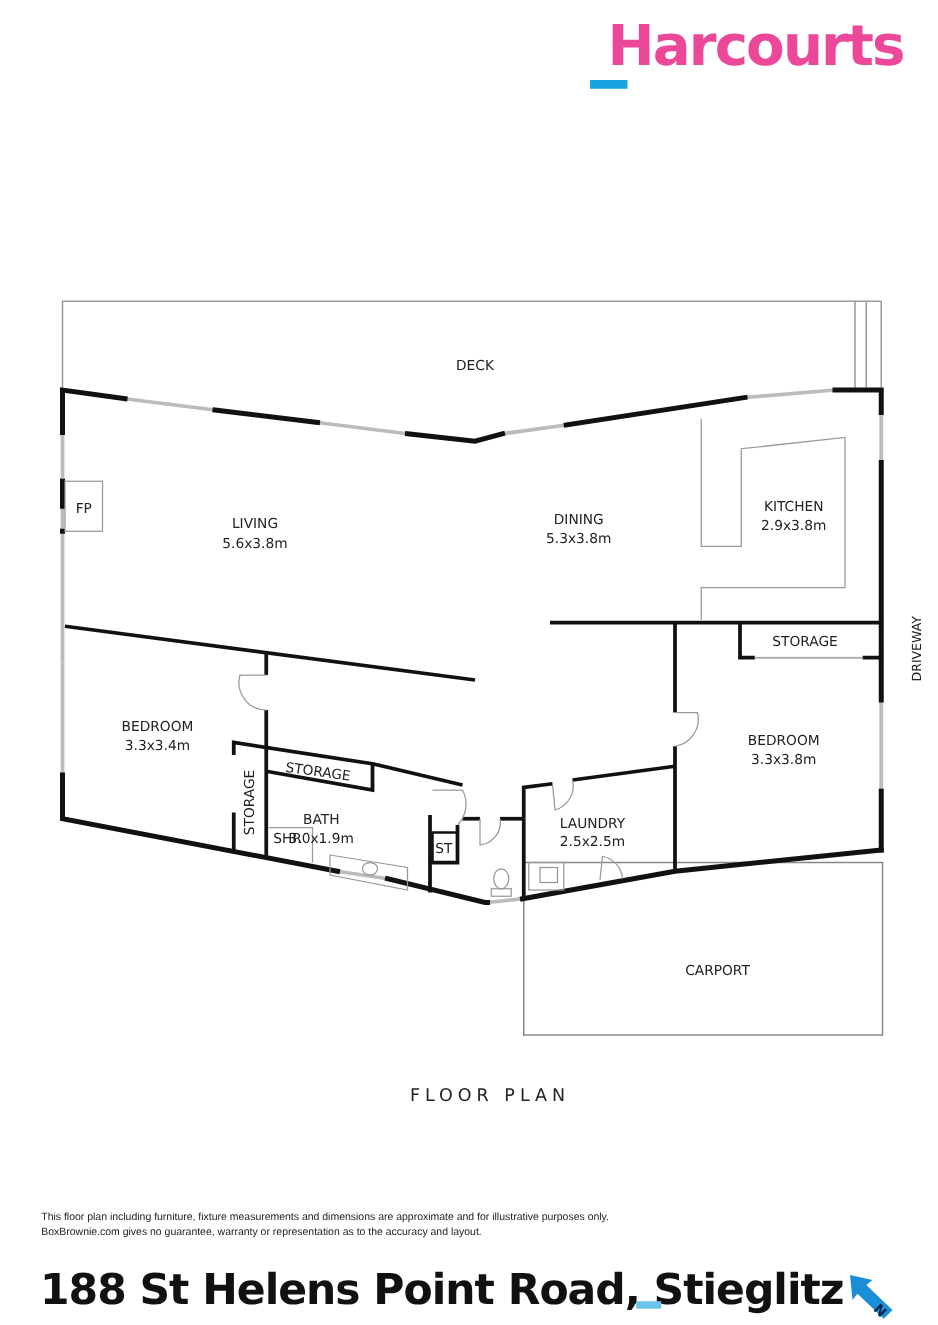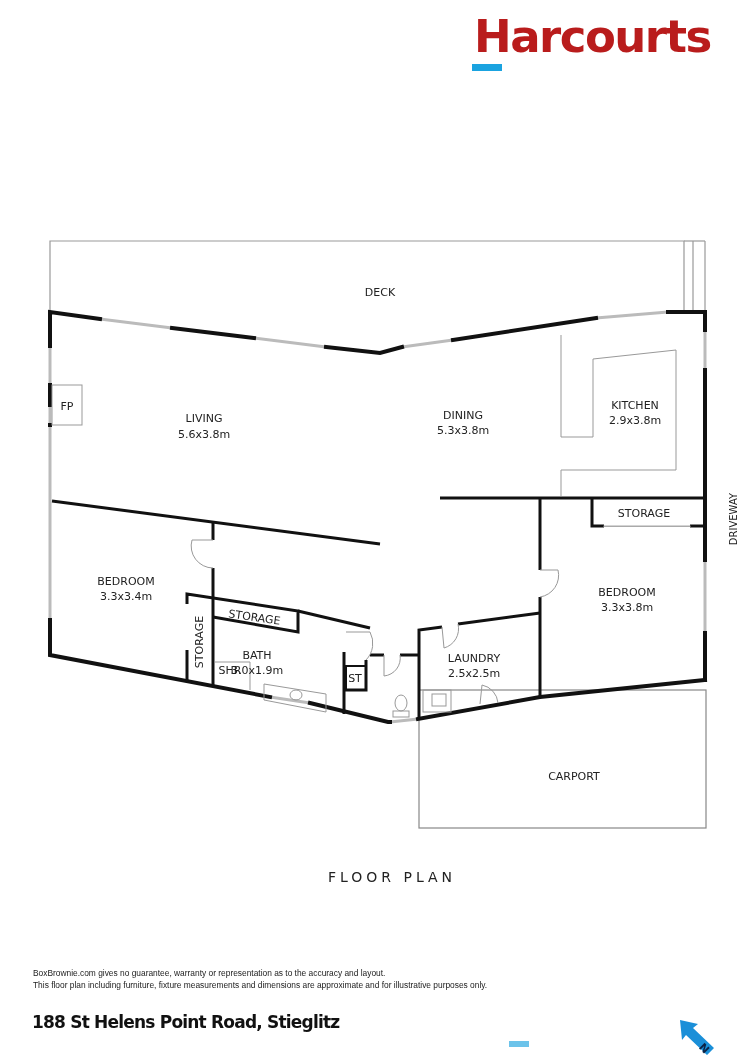--- a/index.html
+++ b/index.html
@@ -1,23 +1,23 @@
 <!DOCTYPE html>
 <html><head>
 <meta charset="utf-8">
 <style>
   html, body { margin:0; padding:0; background:#ffffff; }
   body { width:750px; height:1060px; position:relative; overflow:hidden; font-family:"DejaVu Sans", sans-serif; }
-  .logo { position:absolute; left:474px; top:14px; font-family:"DejaVu Sans", sans-serif; font-weight:bold; font-size:45px; letter-spacing:-1.5px; color:#b91c1c; line-height:1; }
+  .logo { position:absolute; left:486px; top:14px; font-family:"DejaVu Sans", sans-serif; font-weight:bold; font-size:45px; letter-spacing:-1.5px; color:#ec4899; line-height:1; }
   .logo-bar { position:absolute; left:472px; top:64px; width:30px; height:7px; background:#1aa3e0; }
   svg.plan { position:absolute; left:0; top:0; }
   .room-label { font-family:"DejaVu Sans", sans-serif; font-size:11px; fill:#222; }
   .title-plan { position:absolute; left:17px; width:750px; top:869px; text-align:center; font-family:"DejaVu Sans", sans-serif; font-size:14px; letter-spacing:4px; color:#222; }
   .disclaimer { position:absolute; left:33px; top:968px; font-family:"Liberation Sans", sans-serif; font-size:8.4px; color:#222; line-height:11.6px; }
-  .address { position:absolute; left:32px; top:1012px; font-family:"DejaVu Sans", sans-serif; font-weight:bold; font-size:17px; letter-spacing:-0.8px; color:#111; }
+  .address { position:absolute; left:32px; top:1012px; font-family:"DejaVu Sans", sans-serif; font-weight:bold; font-size:34px; letter-spacing:-0.8px; color:#111; }
   .bottom-bar { position:absolute; left:509px; top:1041px; width:20px; height:6px; background:#6cc3ea; }
   .north { position:absolute; left:674px; top:1018px; }
 </style>
 </head>
 <body>
 
 <div class="logo">Harcourts</div>
 <div class="logo-bar"></div>
 
 <svg class="plan" width="750" height="1060" viewBox="0 0 750 1060">
@@ -133,22 +133,22 @@
   <text class="room-label" x="254" y="621" text-anchor="middle" transform="rotate(8 254 621)">STORAGE</text>
   <text class="room-label" x="203" y="642" text-anchor="middle" transform="rotate(-90 203 642)">STORAGE</text>
   <text class="room-label" x="230" y="674" text-anchor="middle">SHR</text>
   <text class="room-label" x="355" y="682" text-anchor="middle">ST</text>
   <text class="room-label" x="737" y="519" text-anchor="middle" transform="rotate(-90 737 519)" style="font-size:10px">DRIVEWAY</text>
 </svg>
 
 <div class="title-plan">FLOOR PLAN</div>
 
 <div class="disclaimer">
+  <div>This floor plan including furniture, fixture measurements and dimensions are approximate and for illustrative purposes only.</div>
   <div>BoxBrownie.com gives no guarantee, warranty or representation as to the accuracy and layout.</div>
-  <div>This floor plan including furniture, fixture measurements and dimensions are approximate and for illustrative purposes only.</div>
 </div>
 
 <div class="address">188 St Helens Point Road, Stieglitz</div>
 <div class="bottom-bar"></div>
 
 <svg class="north" width="46" height="40" viewBox="0 0 46 40">
   <polygon points="6,2 24,6 19,10 40,30 33,37 12,17 8,22" fill="#1a8fd8"></polygon>
   <text x="27" y="31" font-family="DejaVu Sans, sans-serif" font-size="11" font-weight="bold" fill="#0b2346" transform="rotate(45 27 27)">N</text>
 </svg>
 

